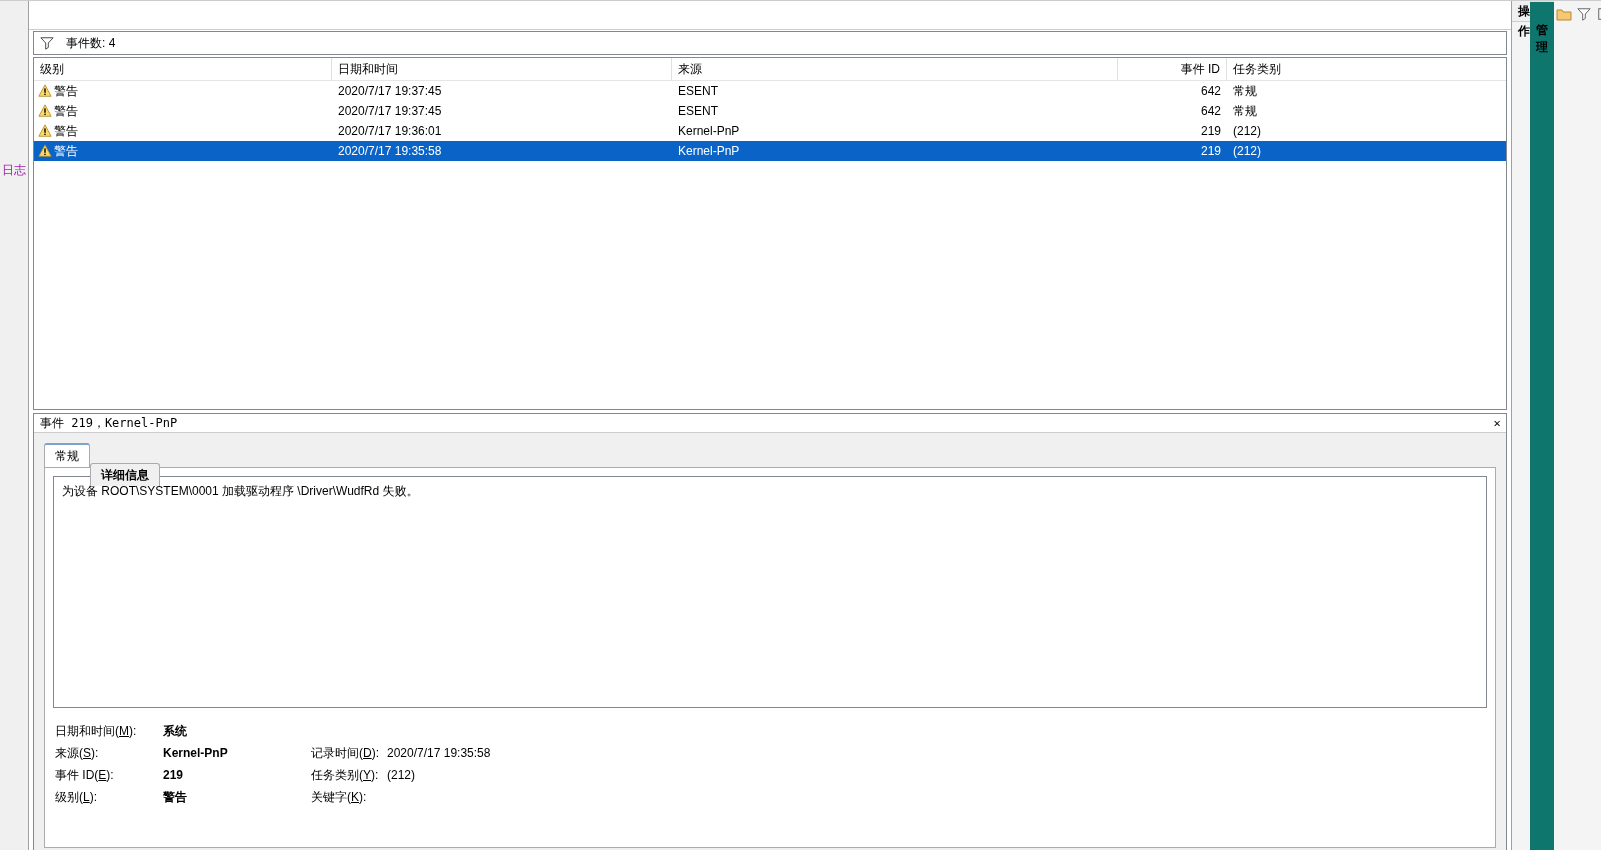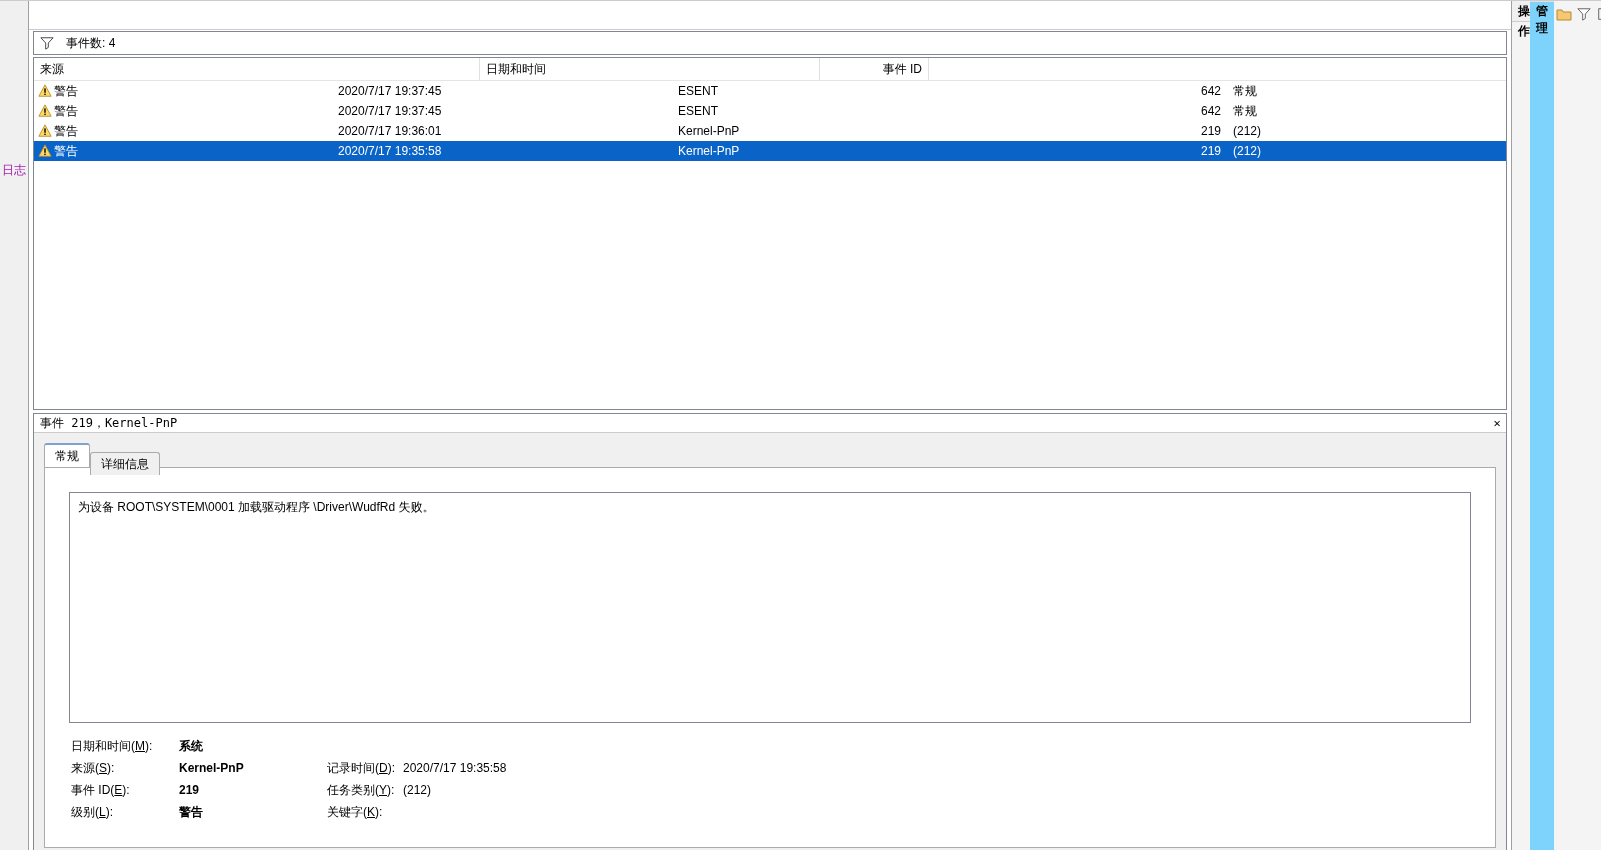--- a/index.html
+++ b/index.html
@@ -161,36 +161,35 @@
     line-height: 22px;
     padding: 0 10px;
     border: 1px solid #ababab;
     border-bottom: none;
     background: #f0f0f0;
     border-radius: 3px 3px 0 0;
     margin-right: 0px;
     position: relative;
     top: 1px;
   }
-  .tab.inactive { background: #f0f0f0; top: 8px; }
+  .tab.inactive { background: #f0f0f0; top: 19px; font-weight: bold; }
   .tab.active {
     background: #fff;
     border-top: 2px solid #7da2ce;
     top: 0px;
   }
   .tab-body {
     border: 1px solid #ababab;
     background: #fff;
     margin: 0 10px 2px 10px;
-    padding: 24px;
+    padding: 8px;
     flex: 1;
     display: flex;
     flex-direction: column;
     min-height: 0;
-    justify-content: flex-end;
   }
   .msg-box {
     border: 1px solid #828790;
     height: 218px;
     padding: 6px 8px;
     background: #fff;
     overflow: auto;
   }
   .props {
     margin-top: 12px;
@@ -218,23 +217,23 @@
   }
   .actions-header {
     height: 20px;
     line-height: 20px;
     padding-left: 6px;
     background: #f0f0f0;
     font-weight: bold;
     border-bottom: 1px solid #ccc;
   }
   .actions-section-head {
-    padding: 1px 6px;
+    padding: 20px 6px;
     font-weight: bold;
-    background: #7dd3fc;
+    background: #0f766e;
     border-top: 1px solid #e0e0e0;
   }
   .action-item {
     display: flex;
     align-items: center;
     gap: 4px;
     padding: 2px 2px;
     height: 22px;
   }
   .action-spacer { height: 48px; }
@@ -261,23 +260,25 @@
             <path d="M1 2h14l-5.5 6v5l-3 2v-7z" fill="none" stroke="#333" stroke-width="1"></path>
           </svg>
       </span>
       <span class="filter-text">
         <span>事件数: </span><span>4</span>
       </span>
     </div>
 
     <div class="event-list">
       <div class="list-header">
+        <div class="hcell col-level">级别</div>
+        <div class="hcell col-date">日期和时间</div>
         <div class="hcell col-source">来源</div>
-        <div class="hcell col-date">日期和时间</div>
         <div class="hcell col-id right">事件 ID</div>
+        <div class="hcell col-task">任务类别</div>
       </div>
       <div class="rows" id="rows">
           <div class="row">
             <div class="cell col-level">
               <span class="warn-icon">
                 <svg viewBox="0 0 16 16" width="14" height="14">
                   <path d="M8 1l7 13H1z" fill="#ffd966" stroke="#b58b2e"></path>
                   <rect x="7.2" y="5" width="1.6" height="5" fill="#000"></rect>
                   <rect x="7.2" y="11" width="1.6" height="1.6" fill="#000"></rect>
                 </svg>

